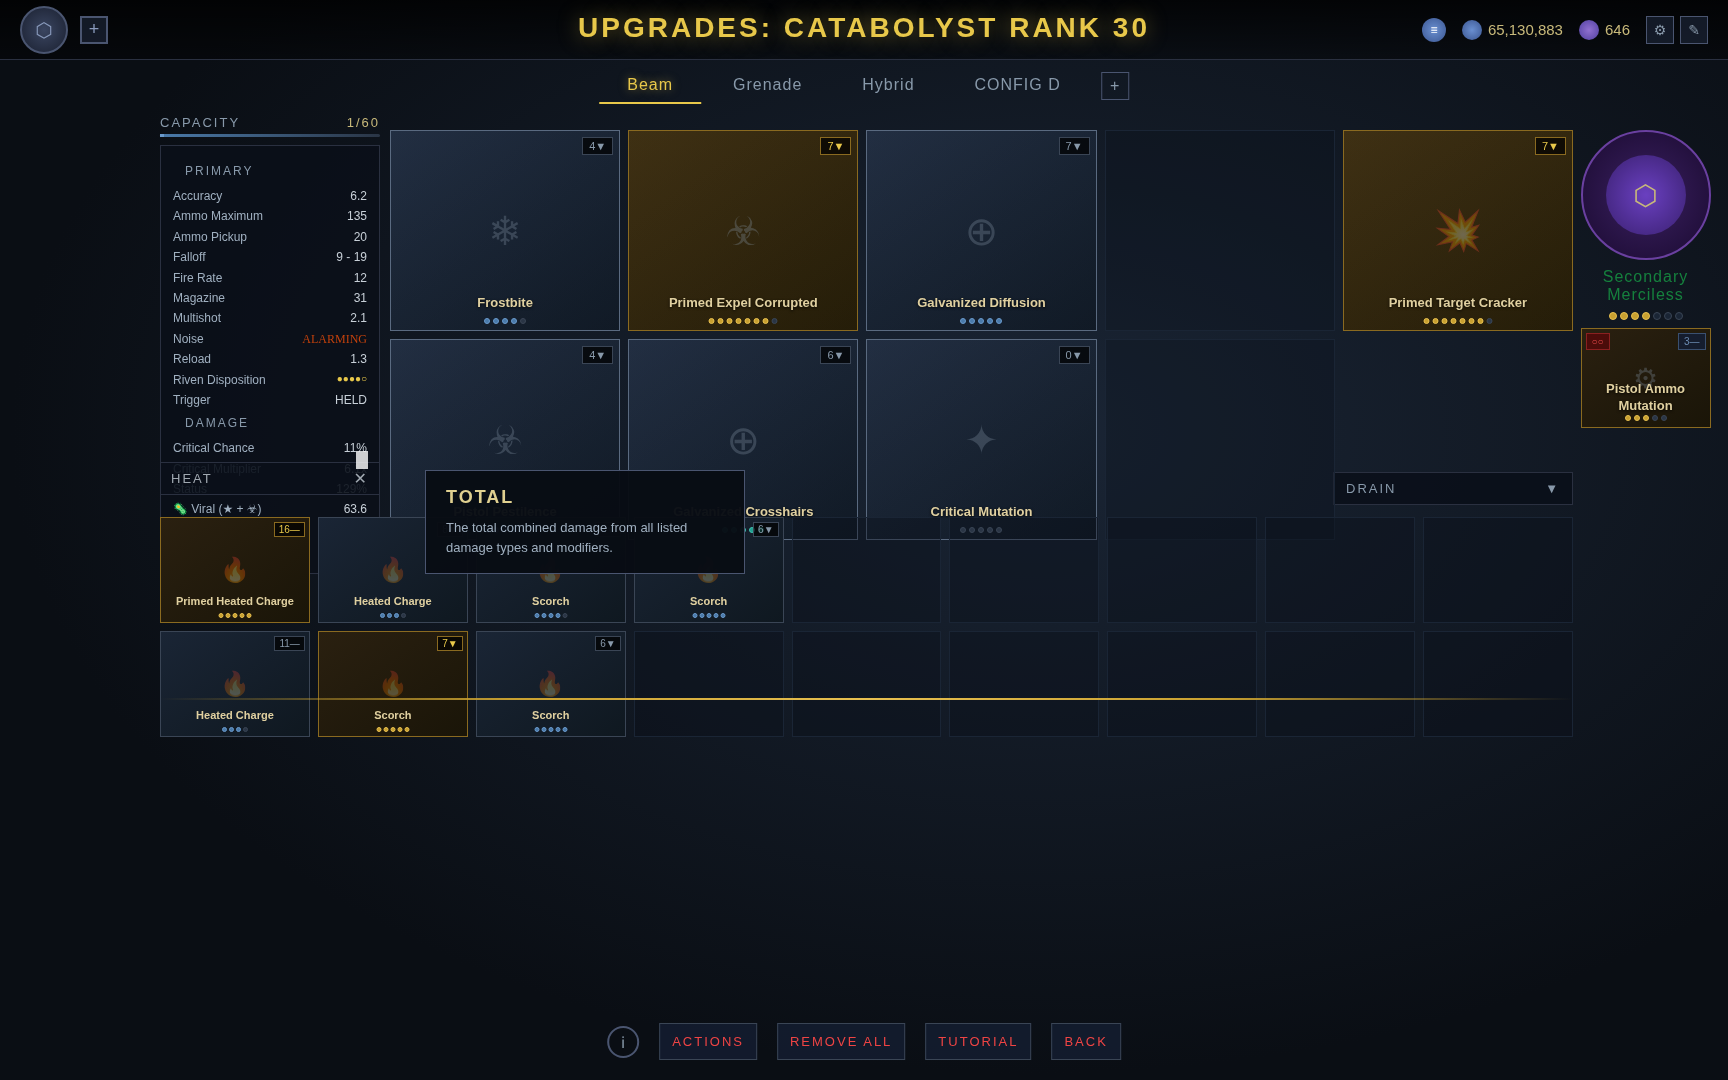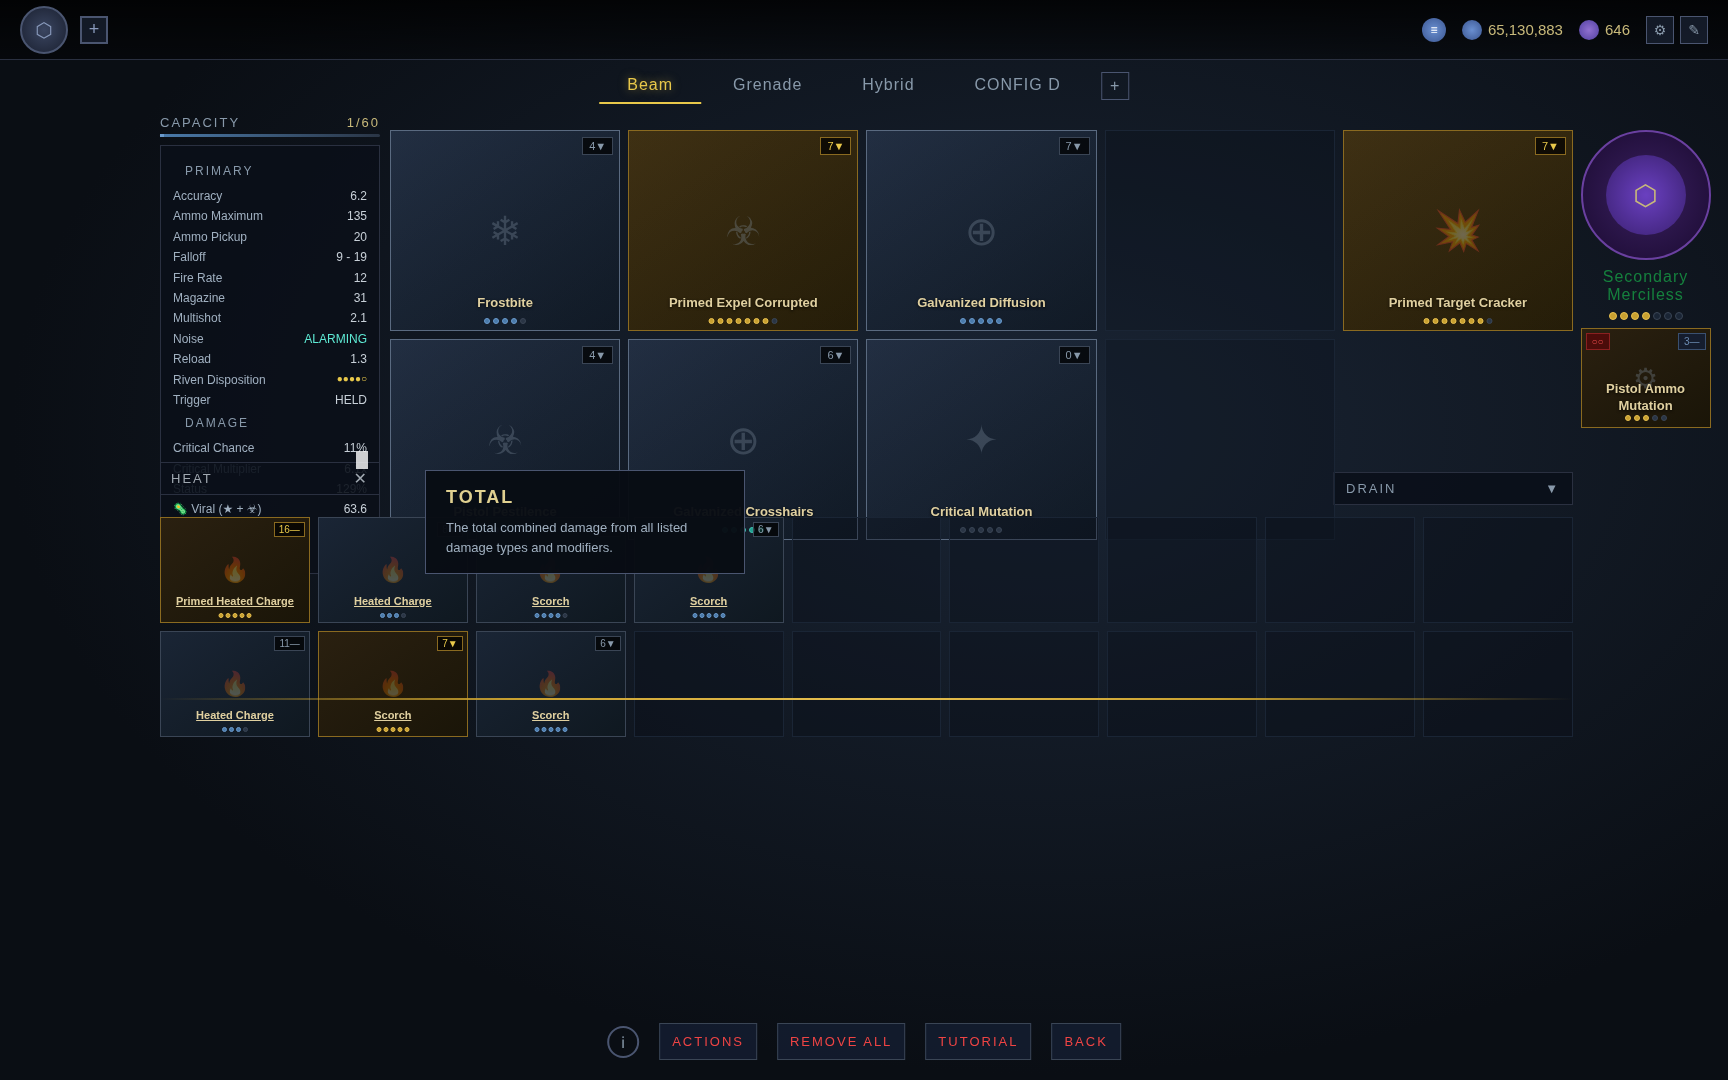--- a/index.html
+++ b/index.html
@@ -194,21 +194,22 @@
       font-size: 12px;
       line-height: 1.7;
       color: #a0b0c0;
     }
 
     .stat-value {
       color: #c8d0d8;
     }
 
     .stat-value.alarming {
-      color: #5eead4;
+      color: #c2410c;
+      font-family: Liberation Serif, serif;
     }
 
     .riven-dots {
       color: #e8c84a;
       font-size: 10px;
     }
 
     
     .heat-filter {
       position: absolute;
@@ -401,21 +402,20 @@
 
     .mod-name-sm {
       position: relative;
       z-index: 2;
       text-align: center;
       font-size: 11px;
       font-weight: bold;
       color: #e0d0a0;
       line-height: 1.3;
       padding: 0 4px;
-      text-decoration: underline;
     }
 
     .mod-rank-badge-sm {
       position: absolute;
       top: 4px;
       right: 4px;
       background: rgba(0,0,0,0.7);
       border: 1px solid #3a4555;
       padding: 1px 4px;
       font-size: 10px;
@@ -655,20 +655,23 @@
 <body>
 
 <div class="bg"></div>
 
 <div class="top-bar">
   <div class="top-left">
     <div class="avatar-circle">⬡</div>
     <div class="add-btn">+</div>
   </div>
 
+  <div class="page-title">
+    <h1>UPGRADES: CATABOLYST RANK 30</h1>
+  </div>
 
   <div class="top-right">
     <div style="width:24px;height:24px;border-radius:50%;background:radial-gradient(circle,#6a8fd0,#3a5590);display:flex;align-items:center;justify-content:center;font-size:12px;color:#fff;">≡</div>
     <div class="currency">
       <span class="currency-icon"></span>
       <span>65,130,883</span>
     </div>
     <div class="currency">
       <span class="currency-icon plat-icon"></span>
       <span>646</span>

